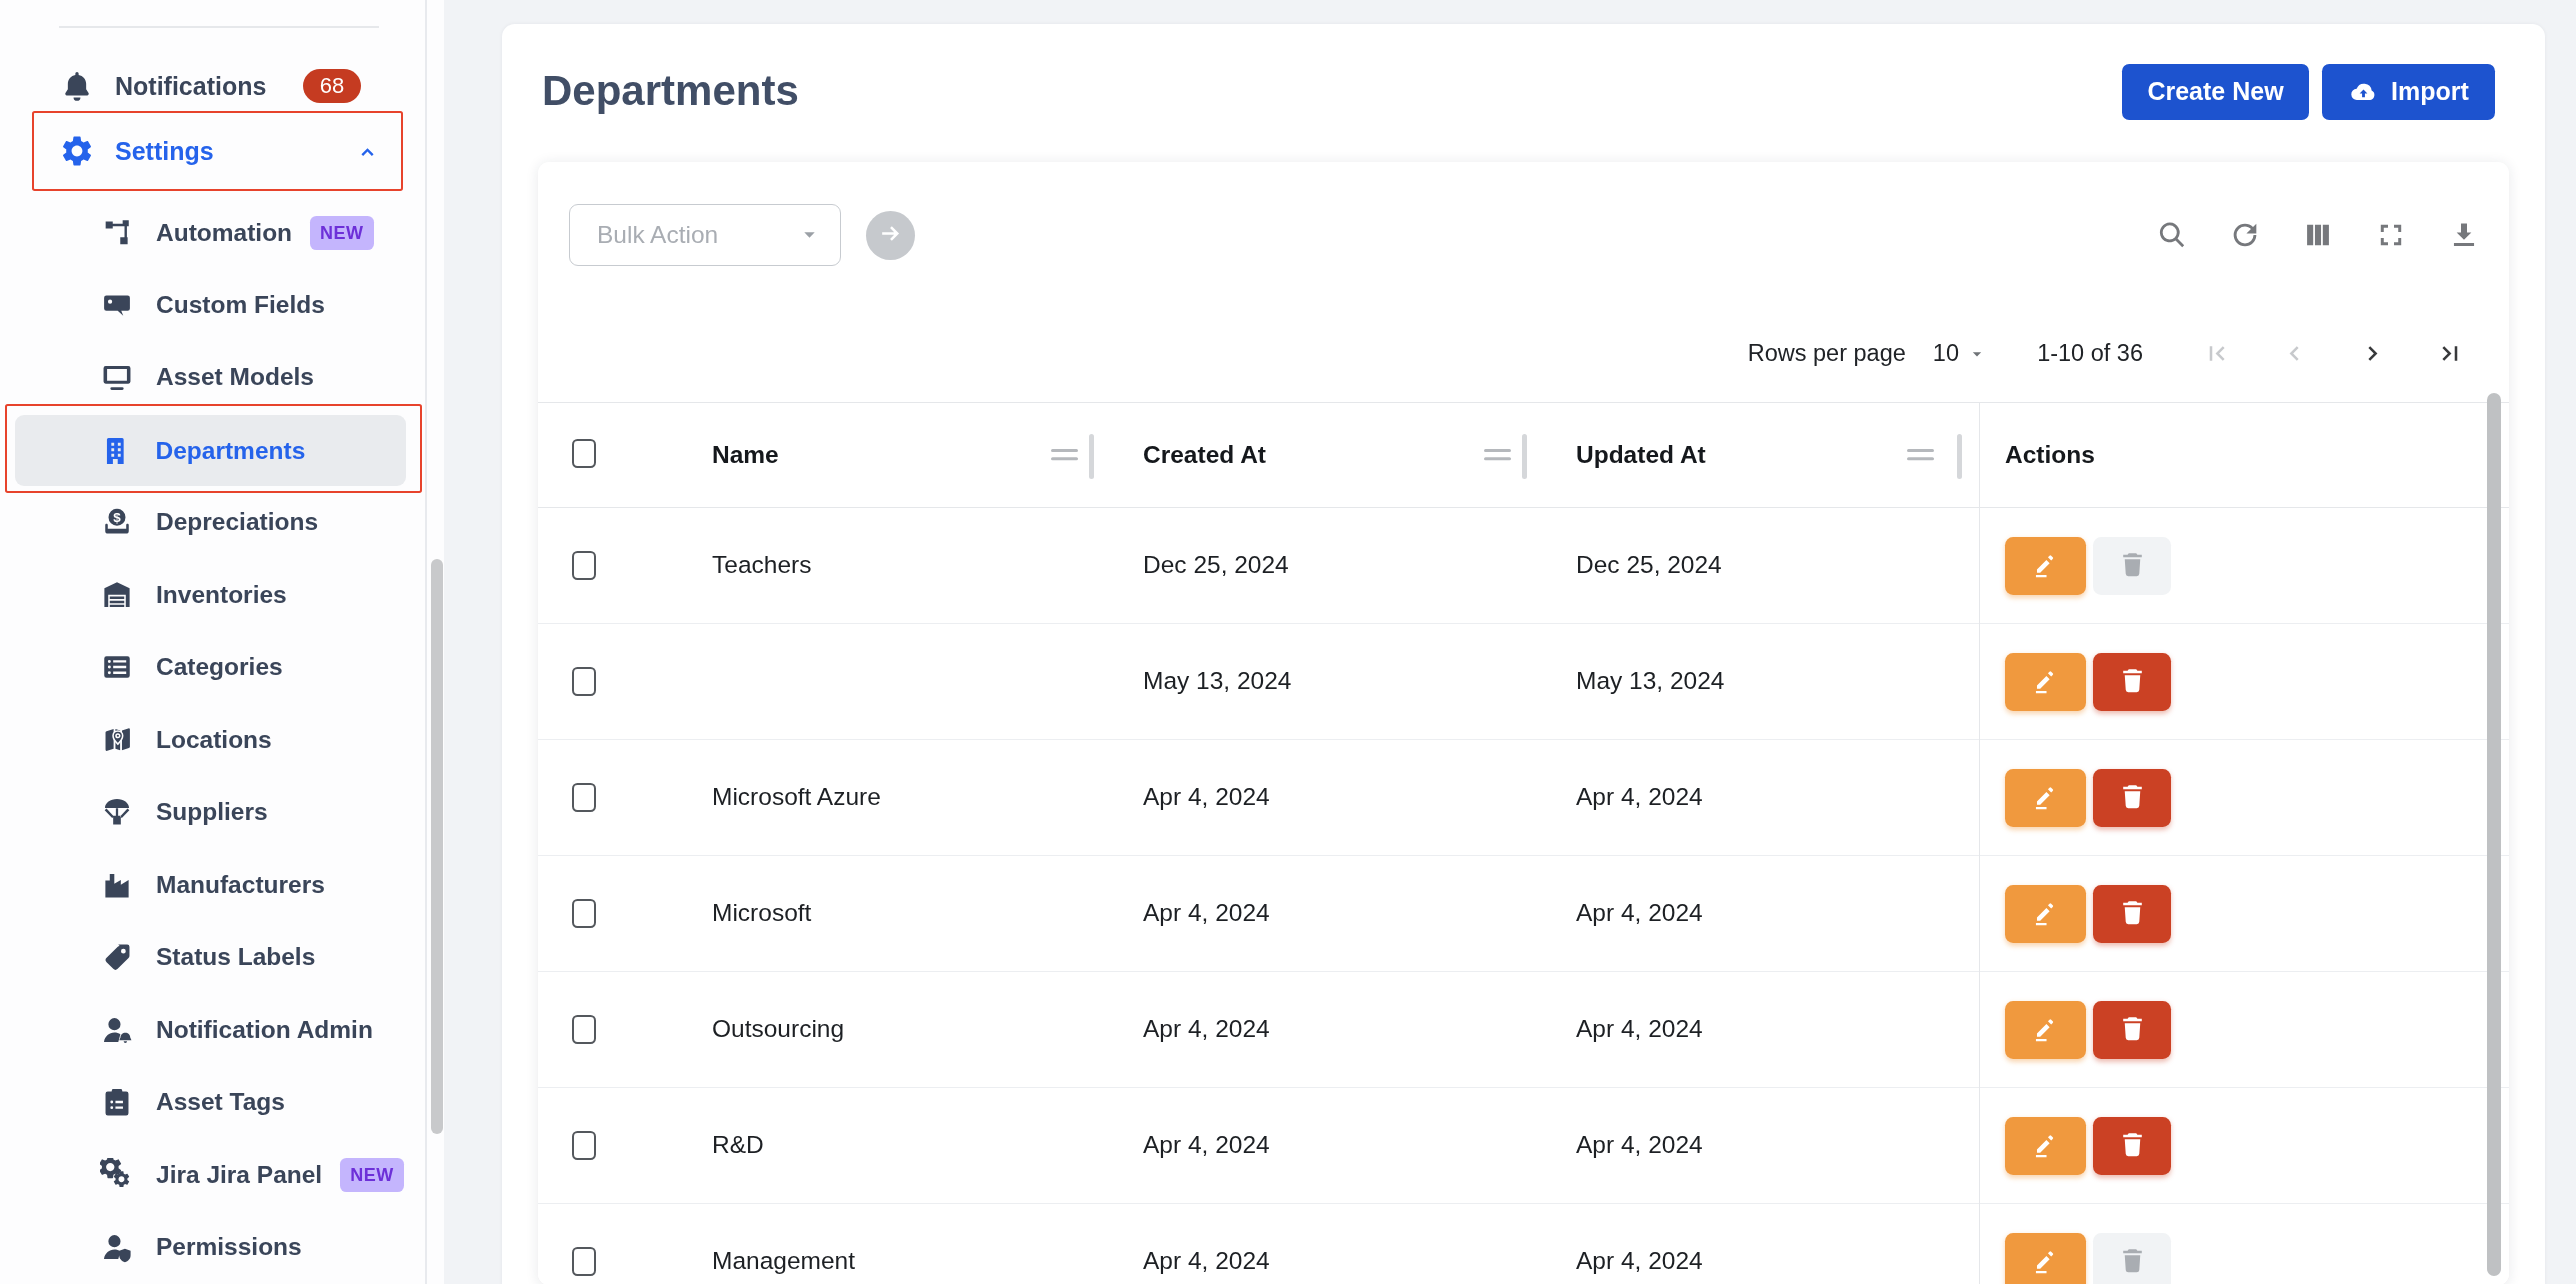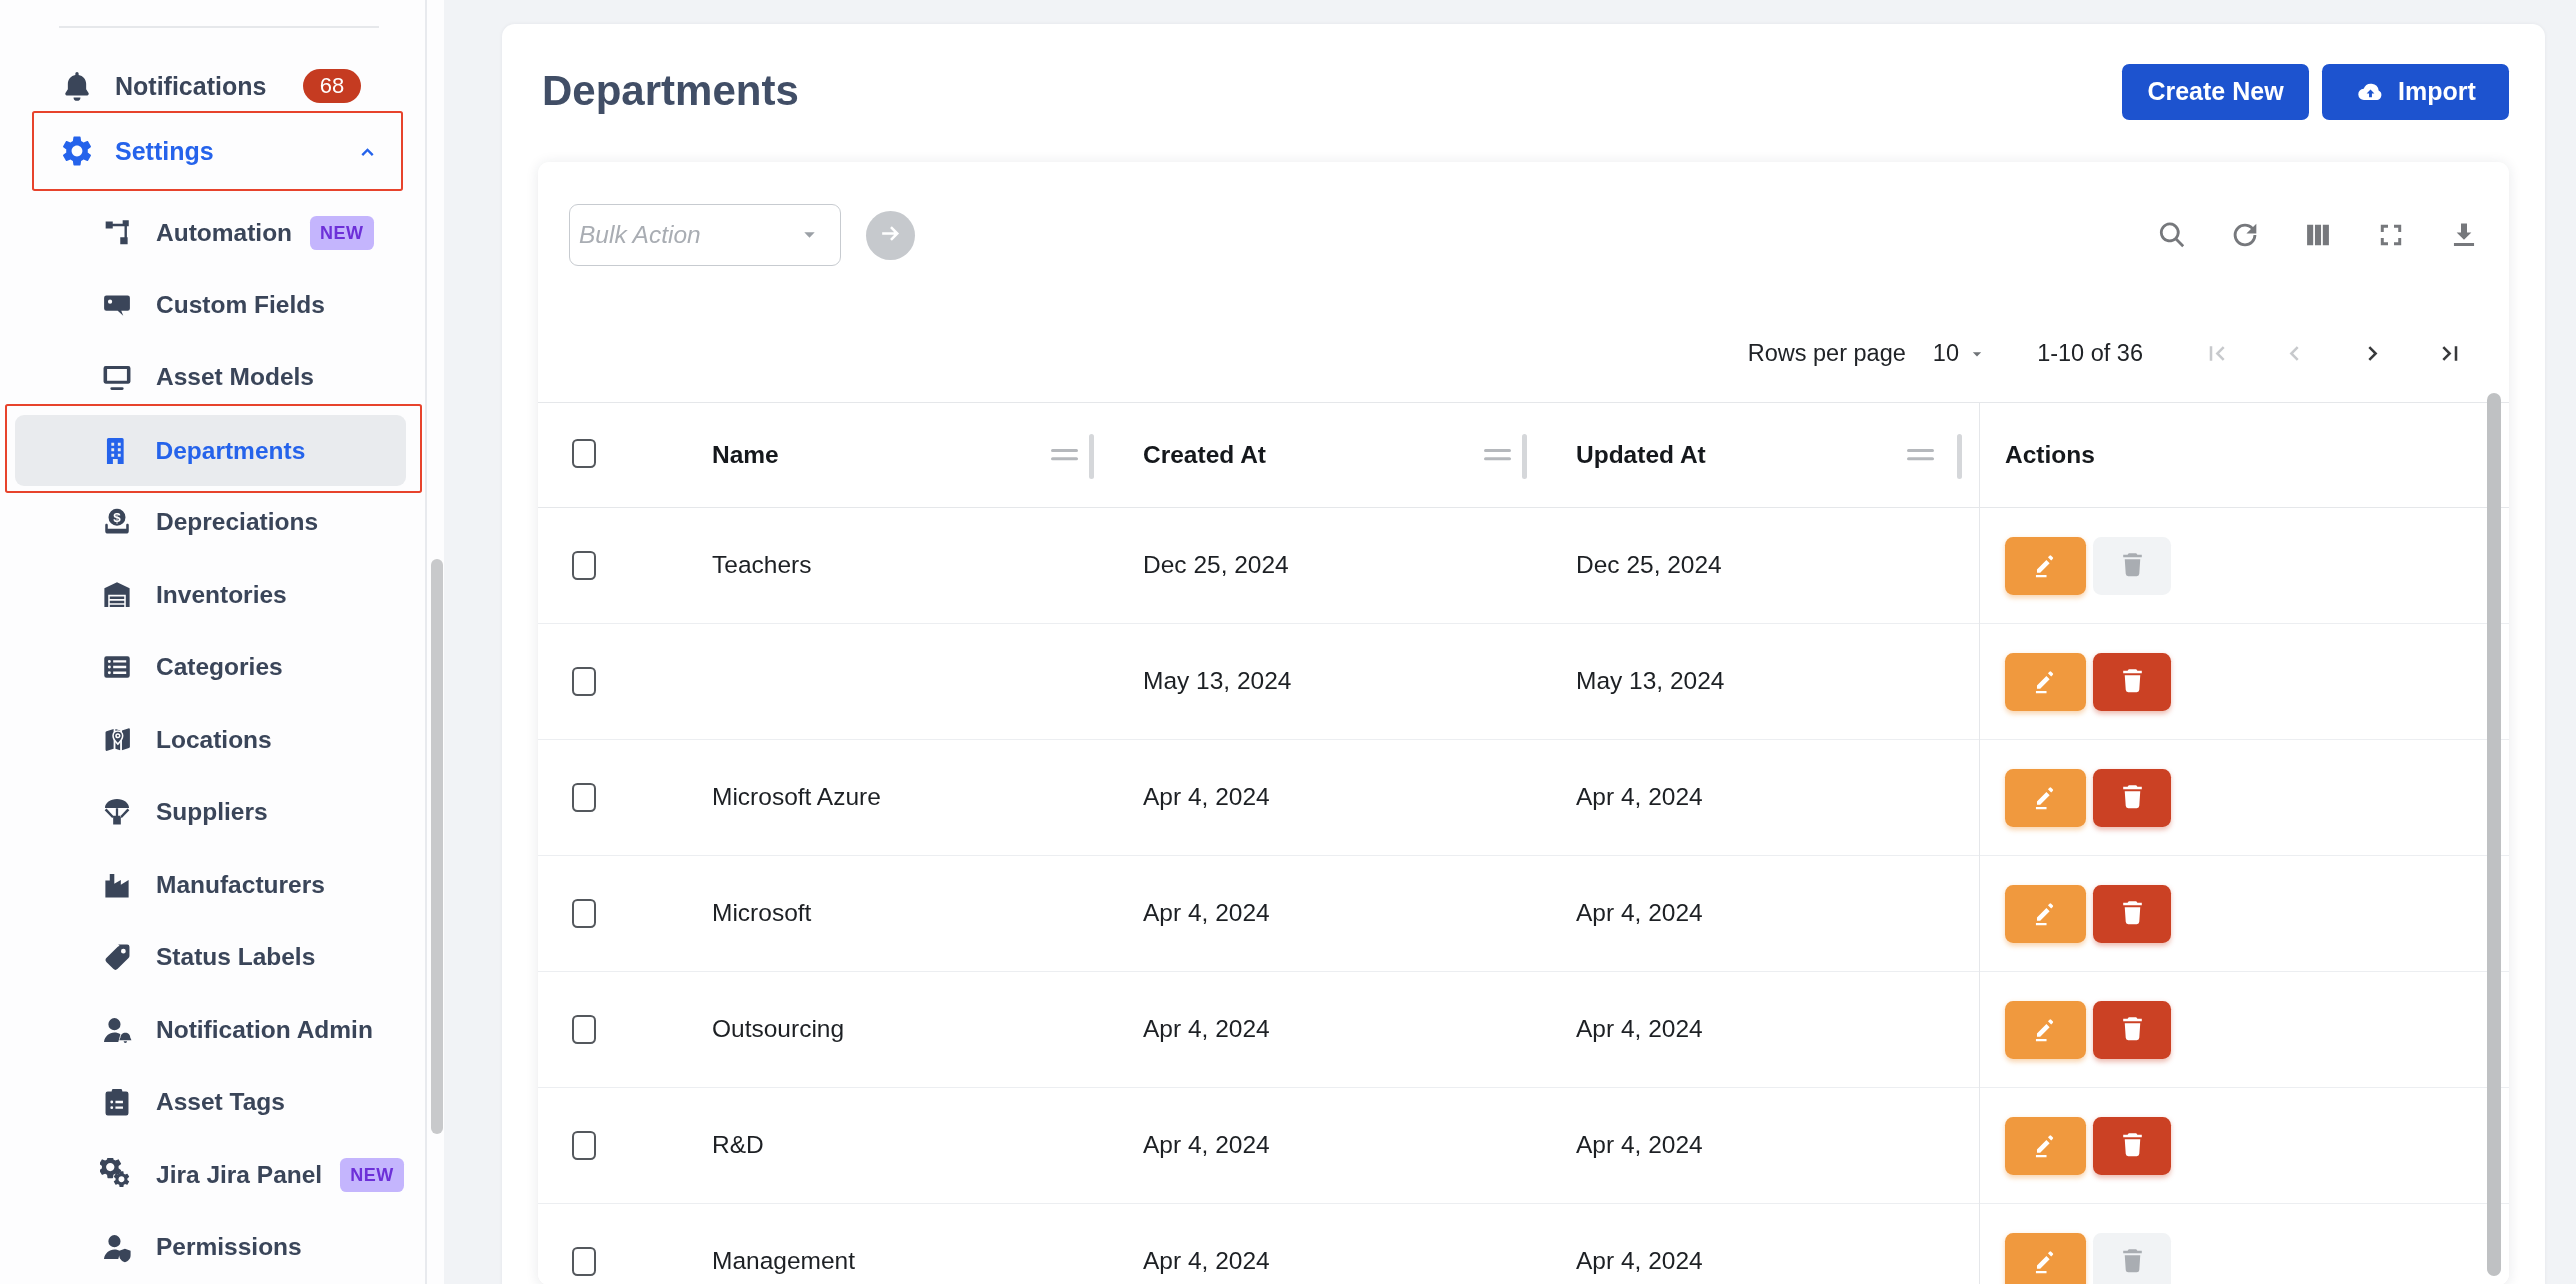--- a/index.html
+++ b/index.html
@@ -30,26 +30,26 @@
   .newbadge{margin-left:18px;background:#c4b5fd;color:var(--purple);font-size:18px;font-weight:700;padding:6.3px 10px;border-radius:6.3px;letter-spacing:0.5px}
   .sidebar-scrollthumb{position:absolute;left:431px;top:559px;width:11.8px;height:575px;background:#c8c9cb;border-radius:6.3px}
   .annot{position:absolute;border:2.7px solid var(--annot);border-radius:2.7px;pointer-events:none;z-index:5}
   .annot-settings{left:32px;top:111px;width:371px;height:80px}
   .annot-departments{left:5.4px;top:404px;width:417px;height:89px}
   
   .card{position:absolute;left:502px;top:23.5px;width:2043px;height:1261px;background:#fff;border-radius:12.7px 12.7px 0 0;box-shadow:0 0.9px 4.5px rgba(20,30,50,.06)}
   .title{position:absolute;left:40px;top:43px;margin:0;font-size:42px;font-weight:700;color:#414e66}
   .btn{position:absolute;top:40px;height:56px;border:none;border-radius:7.2px;background:var(--blue);color:#fff;font-size:25px;font-weight:700;font-family:inherit;display:flex;align-items:center;justify-content:center;gap:11.8px;cursor:pointer}
   .btn-create{left:1620px;width:187px}
-  .btn-import{left:1820px;width:187px}
+  .btn-import{left:1820px;width:173px}
   .btn .bicon{display:inline-flex}
   
   .panel{position:absolute;left:36px;top:138px;width:1971px;height:1123px;background:#fff;border-radius:11px;box-shadow:0 1.8px 12.7px rgba(25,35,55,.10);overflow:hidden}
   .bulk{position:absolute;left:31px;top:42px;width:272px;height:62px;border:1.8px solid #c7cbd0;border-radius:9px;display:flex;align-items:center;cursor:pointer;background:#fff}
-  .ph{margin-left:9px;font-style:italic;font-size:24.5px;color:#a9adb3}
+  .ph{margin-left:27px;font-size:24.5px;color:#a9adb3}
   .bulk .caret{margin-left:auto;margin-right:18px;color:#9ba0a6;display:inline-flex}
   .go{position:absolute;left:328px;top:49px;width:49px;height:49px;border-radius:50%;border:none;background:#c6c9cd;color:#fff;display:flex;align-items:center;justify-content:center;cursor:default}
   .tools{position:absolute;right:28px;top:56px;display:flex;gap:39px;color:#76787c}
   .tool{display:inline-flex;cursor:pointer}
   .pgrow{position:absolute;right:44px;top:165px;height:54px;display:flex;align-items:center;font-size:23.5px;color:#202327}
   .rpp{margin-left:27px;display:flex;align-items:center;gap:8.2px;cursor:pointer;color:#202327}
   .rpp .caret{color:#6f7377;display:inline-flex}
   .range{margin-left:50px}
   .pgnav{margin-left:59px;display:flex;gap:49px;align-items:center}
   .pgbtn{display:inline-flex;cursor:pointer}

